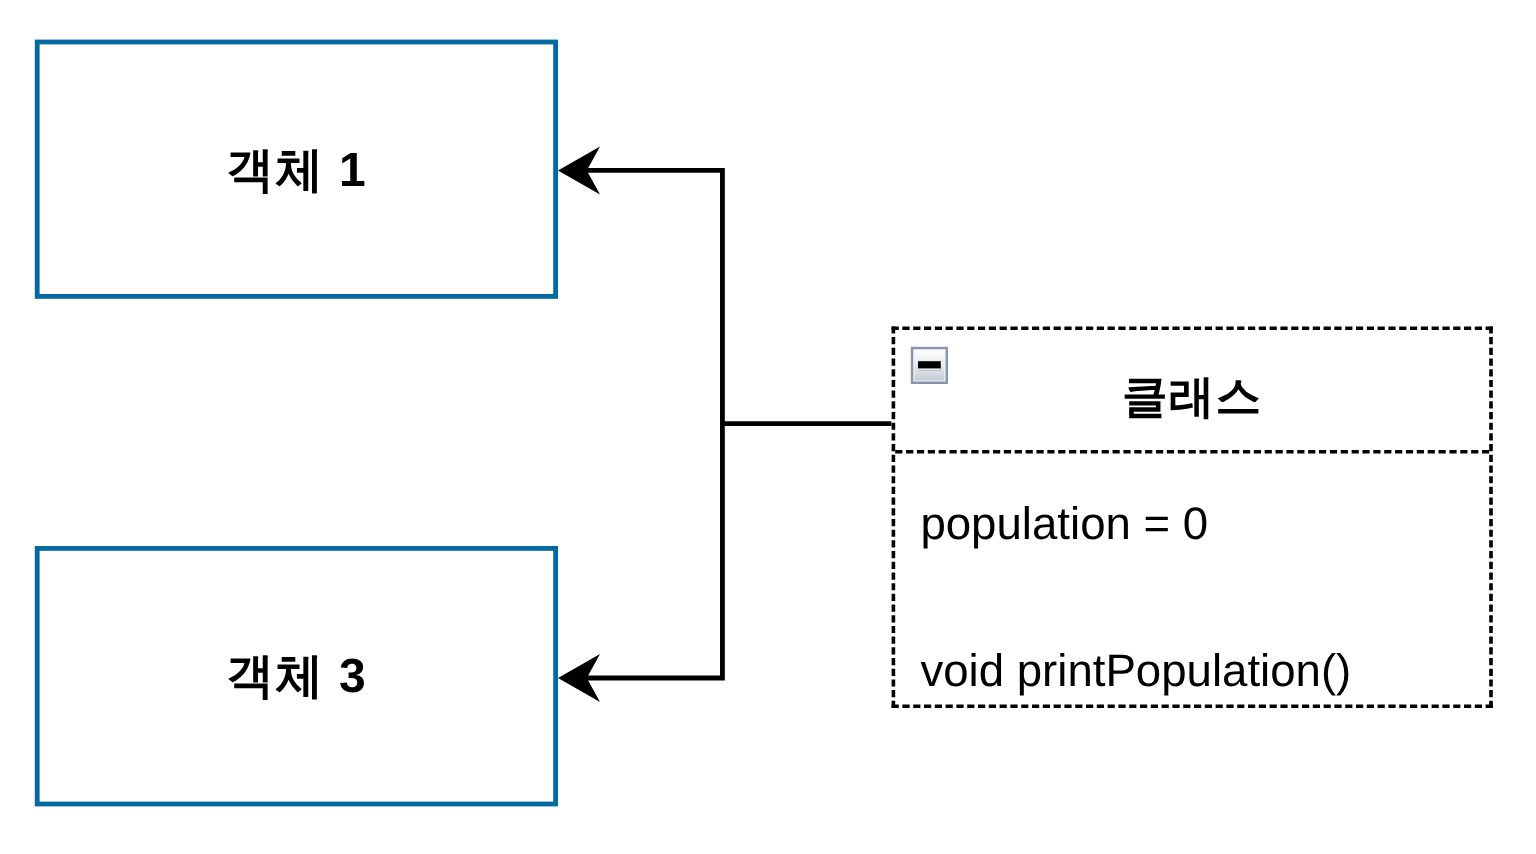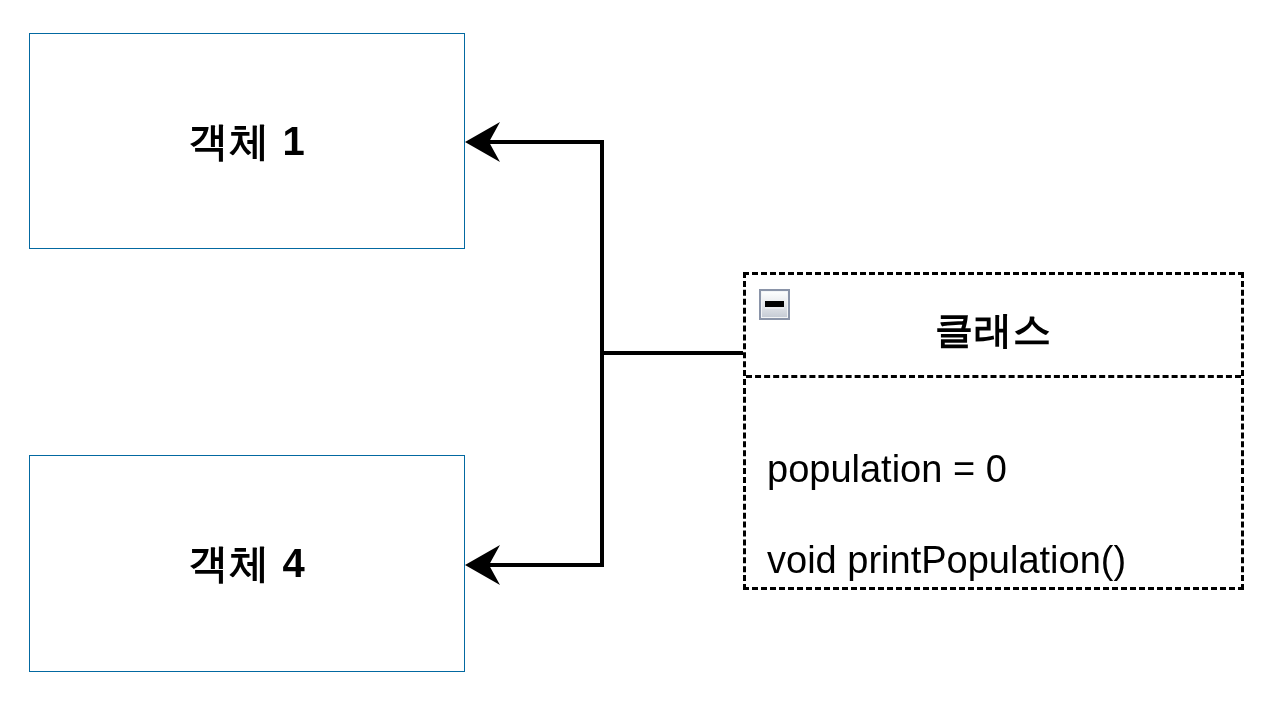--- a/index.html
+++ b/index.html
@@ -19,21 +19,21 @@
     position: absolute;
     left: 0;
     top: 0;
     width: 1280px;
     height: 712px;
     pointer-events: none;
   }
   .object-box {
     position: absolute;
     box-sizing: border-box;
-    border: 1px solid #0369a1;
+    border: 4px solid #0369a1;
     background: #ffffff;
     display: flex;
     align-items: center;
     justify-content: center;
   }
   .object-box-1 { left: 29px; top: 33px;  width: 436px; height: 216px; }
   .object-box-2 { left: 29px; top: 455px; width: 436px; height: 217px; }
   .object-label {
     font-size: 40px;
     font-weight: 600;
@@ -94,21 +94,21 @@
     border-bottom: 2px solid #e8eaee;
   }
   .class-member {
     position: absolute;
     left: 21px;
     font-size: 38px;
     font-weight: 400;
     color: #000000;
     white-space: nowrap;
   }
-  .class-member-1 { top: 141px; margin-top: 32px; }
+  .class-member-1 { top: 141px; }
   .class-member-2 { top: 264px; }
 </style>
 </head>
 <body>
 
 <div class="canvas">
 
   <svg class="connector-svg" viewBox="0 0 1280 712" xmlns="http://www.w3.org/2000/svg">
 
     <path d="M 743 353 L 602 353 L 602 142 L 489 142" fill="none" stroke="#000000" stroke-width="4"></path>
@@ -116,21 +116,21 @@
 
     <polygon points="465,142 500,122 489,142 500,162" fill="#000000"></polygon>
     <polygon points="465,565 500,545 489,565 500,585" fill="#000000"></polygon>
   </svg>
 
   <div class="object-box object-box-1">
     <span class="object-label">객체 1</span>
   </div>
 
   <div class="object-box object-box-2">
-    <span class="object-label">객체 4</span>
+    <span class="object-label">객체 3</span>
   </div>
 
   <div class="class-box">
     <div class="class-header">
       <span class="class-title">클래스</span>
     </div>
     <div class="collapse-button">
       <span class="minus-glyph"></span>
     </div>
     <div class="class-member class-member-1">population = 0</div>

